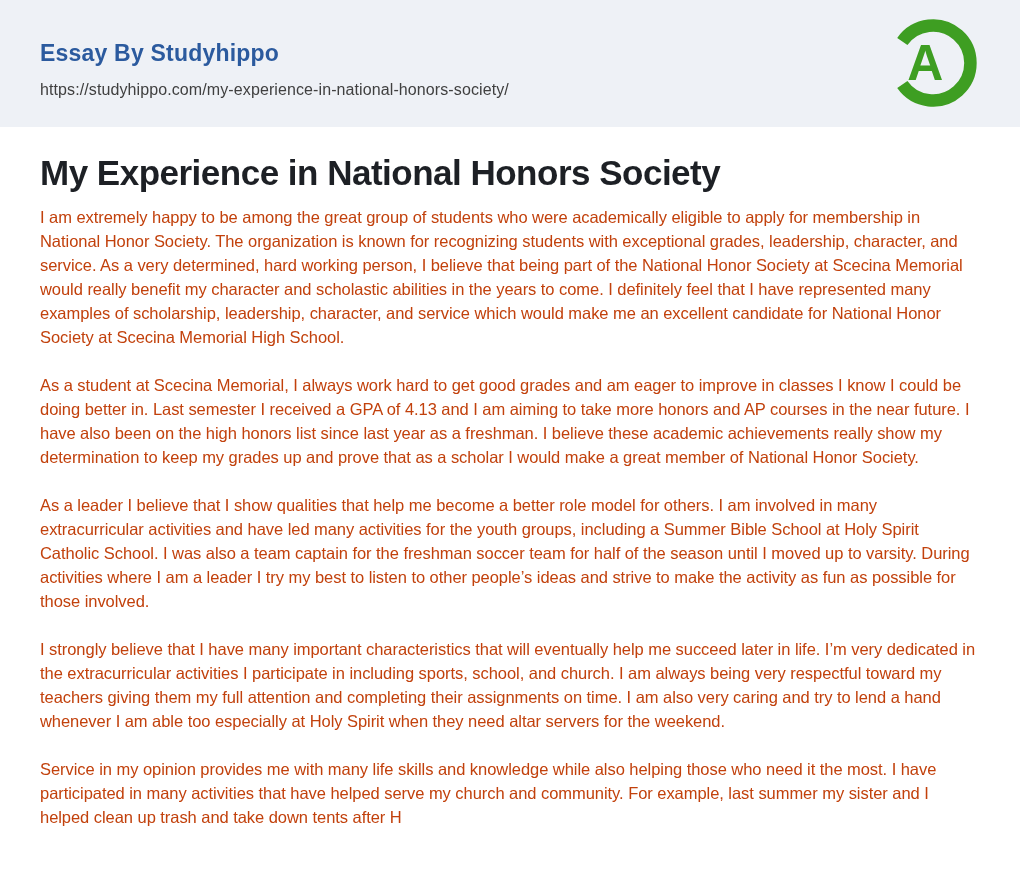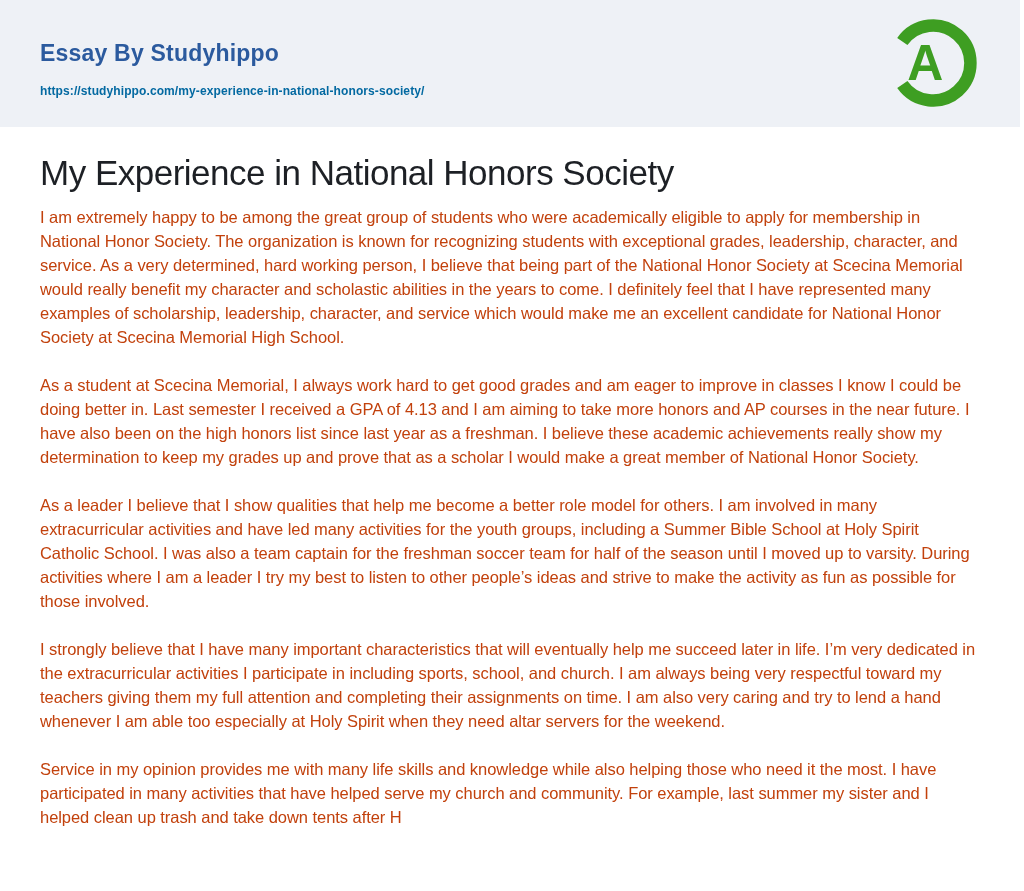--- a/index.html
+++ b/index.html
@@ -24,41 +24,41 @@
   }
   .header-title {
     color: #2b5a9e;
     font-size: 23px;
     font-weight: 700;
     letter-spacing: 0.2px;
     margin-bottom: 14px;
   }
   .header-url {
     display: inline-block;
-    color: #0369a1;
-    font-size: 12px;
-    font-weight: 700;
+    color: #404040;
+    font-size: 16px;
+    font-weight: 400;
     text-decoration: none;
     letter-spacing: 0.1px;
   }
   .logo {
     position: absolute;
     top: 15px;
     right: 39px;
     width: 96px;
     height: 96px;
   }
   .logo svg { width: 100%; height: 100%; display: block; }
   .article {
     padding: 25px 40px 0 40px;
   }
   .article-title {
     color: #1d2025;
     font-size: 35px;
-    font-weight: 400;
+    font-weight: 700;
     letter-spacing: -0.5px;
     line-height: 1.2;
     margin-bottom: 11px;
   }
   .article p {
     color: #c2410c;
     font-size: 16.5px;
     line-height: 24px;
     letter-spacing: -0.05px;
     margin-bottom: 24px;

